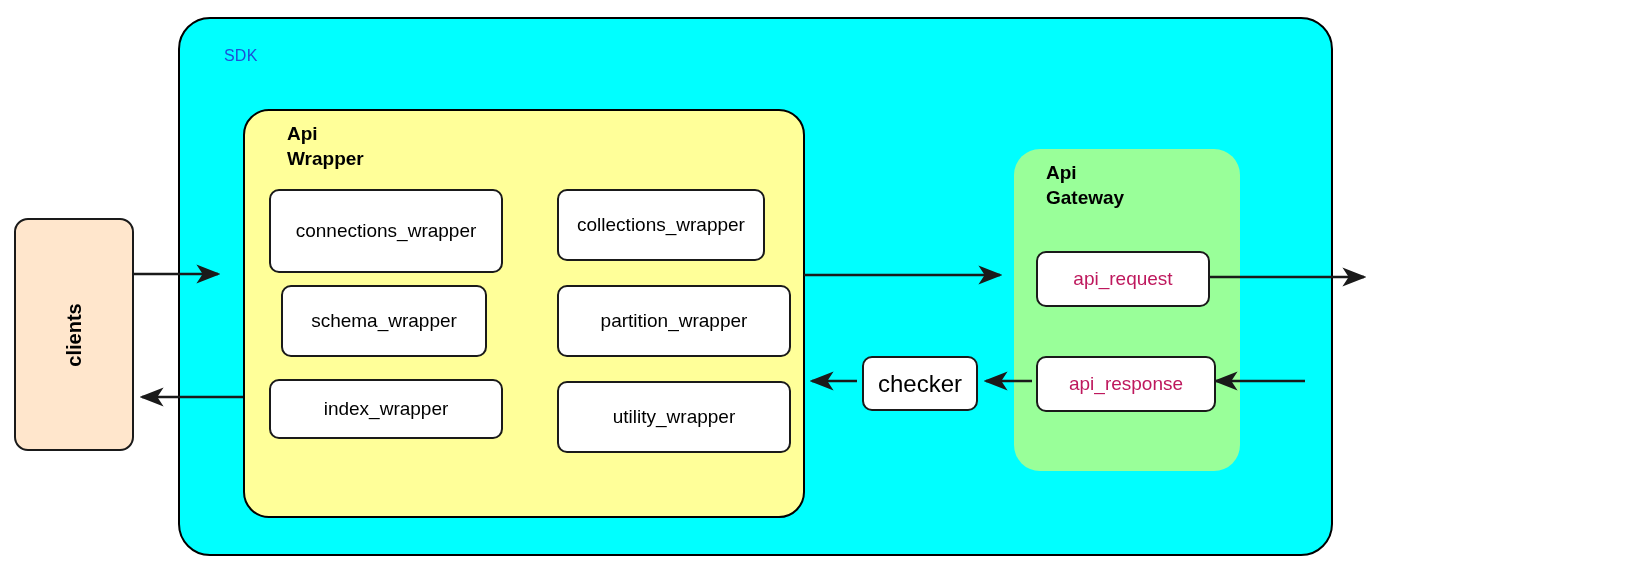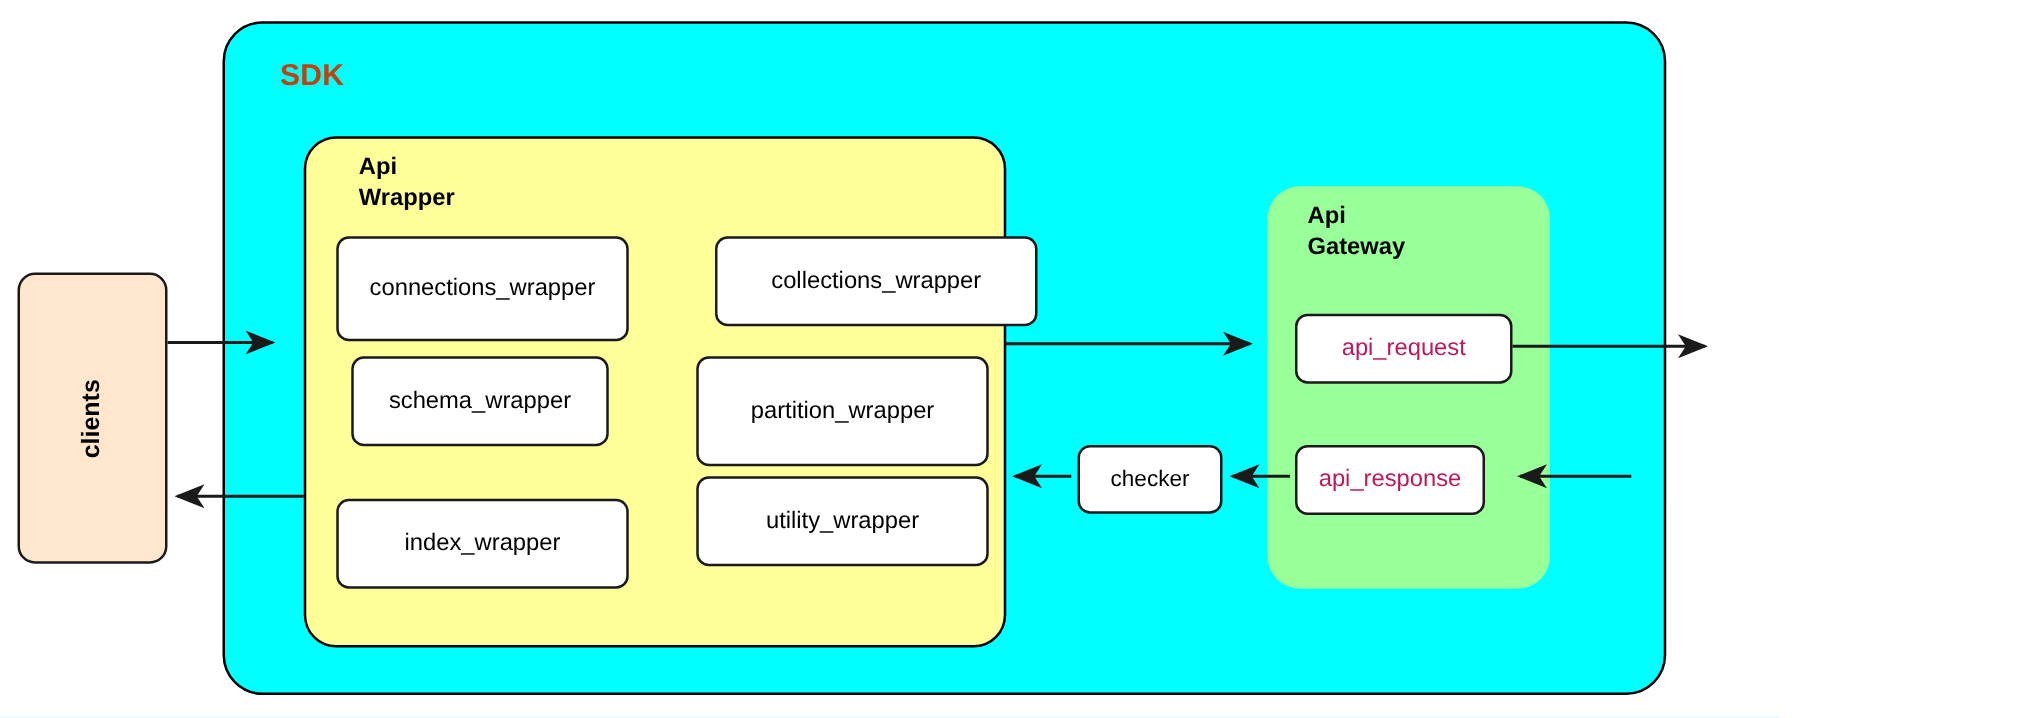--- a/index.html
+++ b/index.html
@@ -28,23 +28,23 @@
     width: 1155px;
     height: 539px;
     background: #00ffff;
     border: 2px solid #000000;
     border-radius: 32px;
   }
   .sdk-title {
     position: absolute;
     left: 44px;
     top: 28px;
-    font-size: 24px;
-    font-weight: bold;
-    color: #c2410c;
+    font-size: 16px;
+    font-weight: normal;
+    color: #1d4ed8;
     letter-spacing: 0.2px;
   }
   
   .apiwrapper-container {
     left: 241px;
     top: 107px;
     width: 562px;
     height: 409px;
     background: #ffff99;
     border: 2px solid #000000;
@@ -145,21 +145,21 @@
     left: 860px;
     top: 354px;
     width: 116px;
     height: 55px;
     background: #ffffff;
     border: 2px solid #1a1a1a;
     border-radius: 10px;
     display: flex;
     align-items: center;
     justify-content: center;
-    font-size: 18px;
+    font-size: 24px;
     color: #000000;
   }
   .arrow-layer {
     position: absolute;
     left: 0;
     top: 0;
     width: 1634px;
     height: 574px;
     pointer-events: none;
   }
@@ -176,38 +176,38 @@
   <div class="box sdk-container">
     <div class="sdk-title">SDK</div>
 
     <div class="box apiwrapper-container" style="left:63px; top:90px;">
       <div class="apiwrapper-title">
         <div>Api</div>
         <div>Wrapper</div>
       </div>
 
       <div class="wrapper-box" style="left:24px;  top:78px;  width:234px; height:84px;">connections_wrapper</div>
-      <div class="wrapper-box" style="left:327px; top:78px;  width:258px; height:72px;">collections_wrapper</div>
+      <div class="wrapper-box" style="left:312px; top:78px;  width:208px; height:72px;">collections_wrapper</div>
 
       <div class="wrapper-box" style="left:36px;  top:174px; width:206px; height:72px;">schema_wrapper</div>
-      <div class="wrapper-box" style="left:312px; top:174px; width:234px; height:88px;">partition_wrapper</div>
-
-      <div class="wrapper-box" style="left:24px;  top:288px; width:234px; height:72px;">index_wrapper</div>
+      <div class="wrapper-box" style="left:312px; top:174px; width:234px; height:72px;">partition_wrapper</div>
+
+      <div class="wrapper-box" style="left:24px;  top:268px; width:234px; height:60px;">index_wrapper</div>
       <div class="wrapper-box" style="left:312px; top:270px; width:234px; height:72px;">utility_wrapper</div>
     </div>
 
     <div class="box checker-box" style="left:682px; top:337px;">checker</div>
 
     <div class="box gateway-container" style="left:834px; top:130px;">
       <div class="gateway-title">
         <div>Api</div>
         <div>Gateway</div>
       </div>
       <div class="gw-box" style="left:22px; top:102px; width:174px; height:56px;">api_request</div>
-      <div class="gw-box" style="left:22px; top:207px; width:152px; height:56px;">api_response</div>
+      <div class="gw-box" style="left:22px; top:207px; width:180px; height:56px;">api_response</div>
     </div>
   </div>
 
 
   <svg class="arrow-layer" viewBox="0 0 1634 574" xmlns="http://www.w3.org/2000/svg">
     <defs>
       <marker id="arrowhead" markerWidth="10" markerHeight="8" refX="9" refY="4" orient="auto" markerUnits="strokeWidth">
         <path d="M0,0 L10,4 L0,8 L2.6,4 Z" fill="#1a1a1a"></path>
       </marker>
     </defs>

